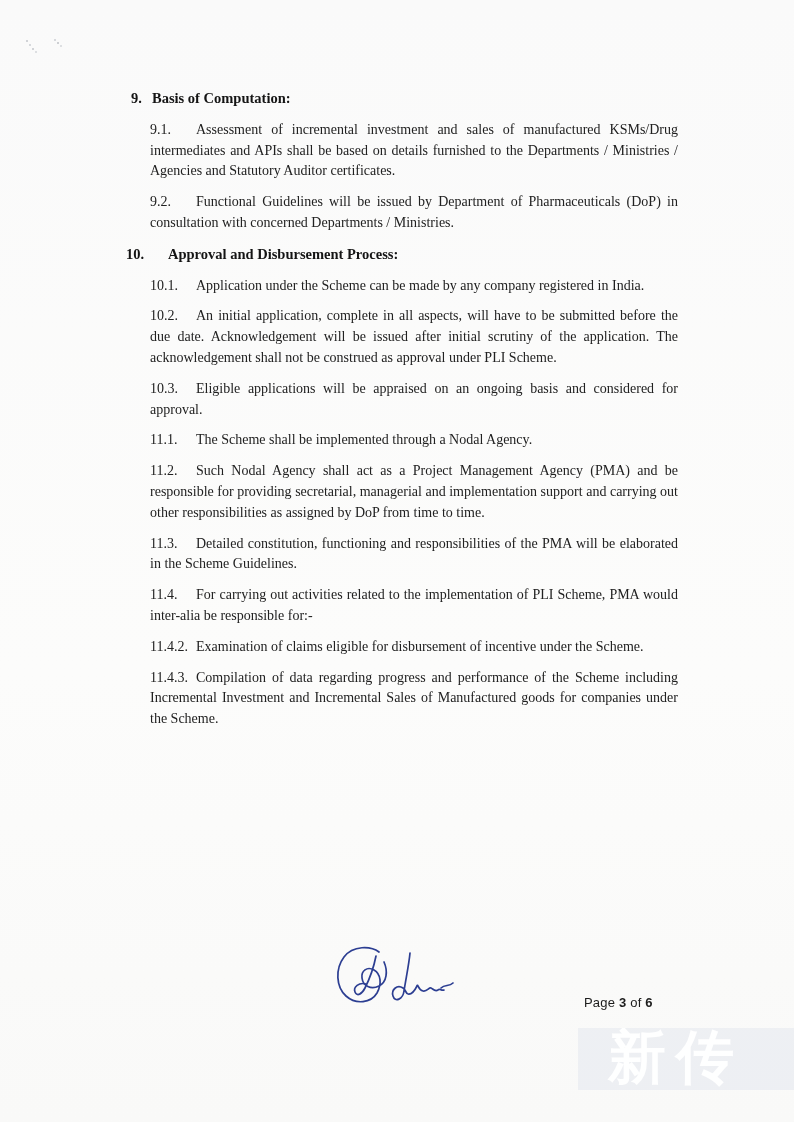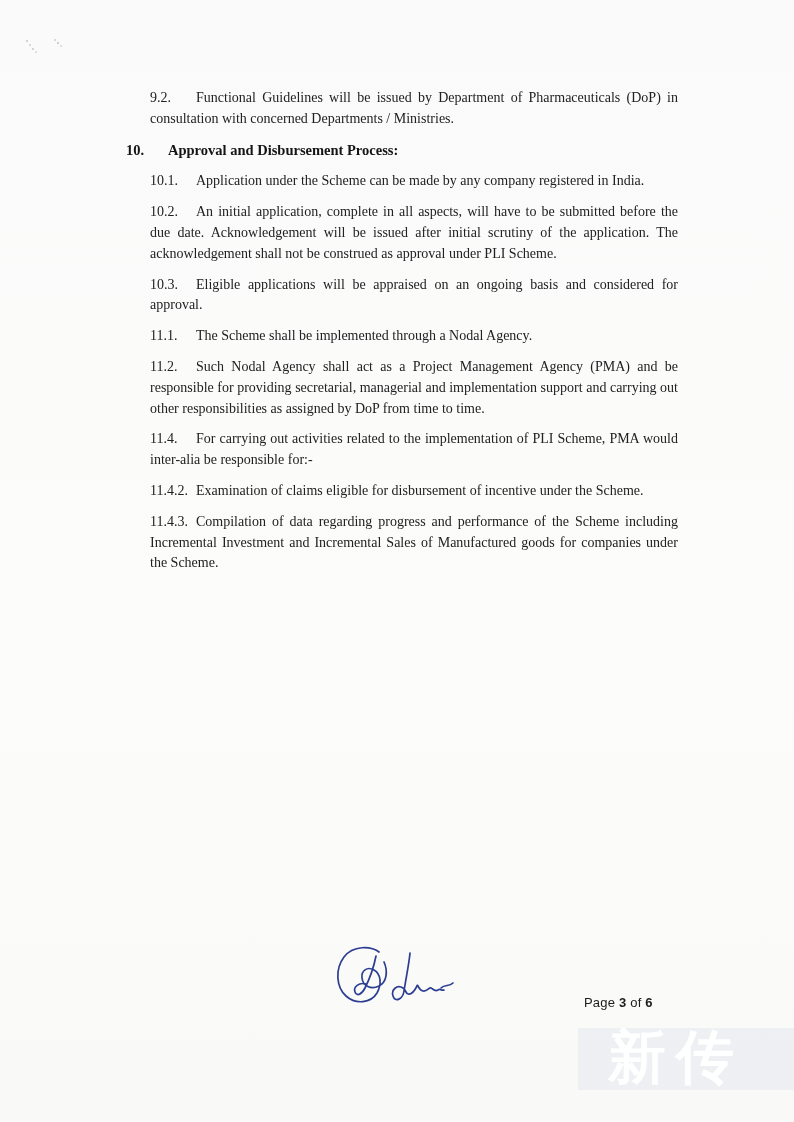--- a/index.html
+++ b/index.html
@@ -62,29 +62,32 @@
 </style>
 </head>
 <body>
 
 <div class="page">
 
   <span class="speckles"></span>
 
   <div class="content">
 
+    <h2 class="h s9"><span class="hnum">9.</span><span>Basis of Computation:</span></h2>
+    <p class="para"><span class="pnum">9.1.</span><span>Assessment of incremental investment and sales of manufactured KSMs/Drug intermediates and APIs shall be based on details furnished to the Departments / Ministries / Agencies and Statutory Auditor certificates.</span></p>
     <p class="para"><span class="pnum">9.2.</span><span>Functional Guidelines will be issued by Department of Pharmaceuticals (DoP) in consultation with concerned Departments / Ministries.</span></p>
 
     <h2 class="h s10"><span class="hnum">10.</span><span>Approval and Disbursement Process:</span></h2>
     <p class="para"><span class="pnum">10.1.</span><span>Application under the Scheme can be made by any company registered in India.</span></p>
     <p class="para"><span class="pnum">10.2.</span><span>An initial application, complete in all aspects, will have to be submitted before the due date. Acknowledgement will be issued after initial scrutiny of the application. The acknowledgement shall not be construed as approval under PLI Scheme.</span></p>
     <p class="para"><span class="pnum">10.3.</span><span>Eligible applications will be appraised on an ongoing basis and considered for approval.</span></p>
 
     <p class="para"><span class="pnum">11.1.</span><span>The Scheme shall be implemented through a Nodal Agency.</span></p>
     <p class="para"><span class="pnum">11.2.</span><span>Such Nodal Agency shall act as a Project Management Agency (PMA) and be responsible for providing secretarial, managerial and implementation support and carrying out other responsibilities as assigned by DoP from time to time.</span></p>
+    <p class="para"><span class="pnum">11.3.</span><span>Detailed constitution, functioning and responsibilities of the PMA will be elaborated in the Scheme Guidelines.</span></p>
     <p class="para"><span class="pnum">11.4.</span><span>For carrying out activities related to the implementation of PLI Scheme, PMA would inter-alia be responsible for:-</span></p>
     <p class="para"><span class="pnum">11.4.2.</span><span>Examination of claims eligible for disbursement of incentive under the Scheme.</span></p>
     <p class="para"><span class="pnum">11.4.3.</span><span>Compilation of data regarding progress and performance of the Scheme including Incremental Investment and Incremental Sales of Manufactured goods for companies under the Scheme.</span></p>
   </div>
 
   <div class="signature">
     <svg viewBox="0 0 125 66" width="125" height="66">
       <g fill="none" stroke="#2c3e92" stroke-width="1.7" stroke-linecap="round" stroke-linejoin="round">
         <path d="M46,8 C38,2 20,1 11,13 C2,25 3,43 13,52 C23,61 38,59 44,49 C49,40 48,30 41,26 C34,22 28,27 29,34 C30,42 38,46 46,42 C54,38 55,27 51,18"></path>
         <path d="M43,12 C41,22 37,34 32,44 C29,50 24,53 22,48 C20,43 26,38 33,40"></path>

